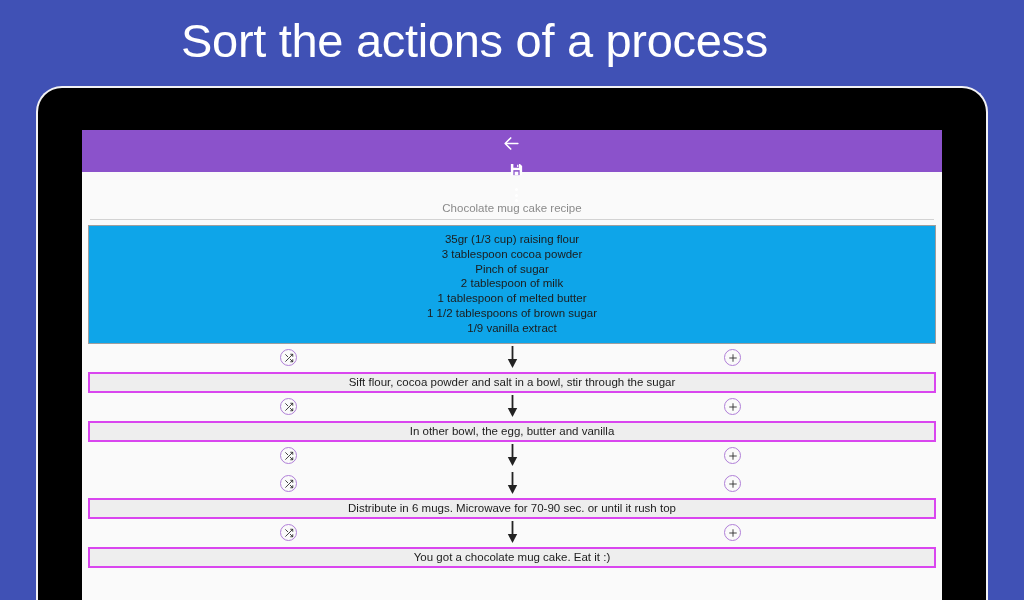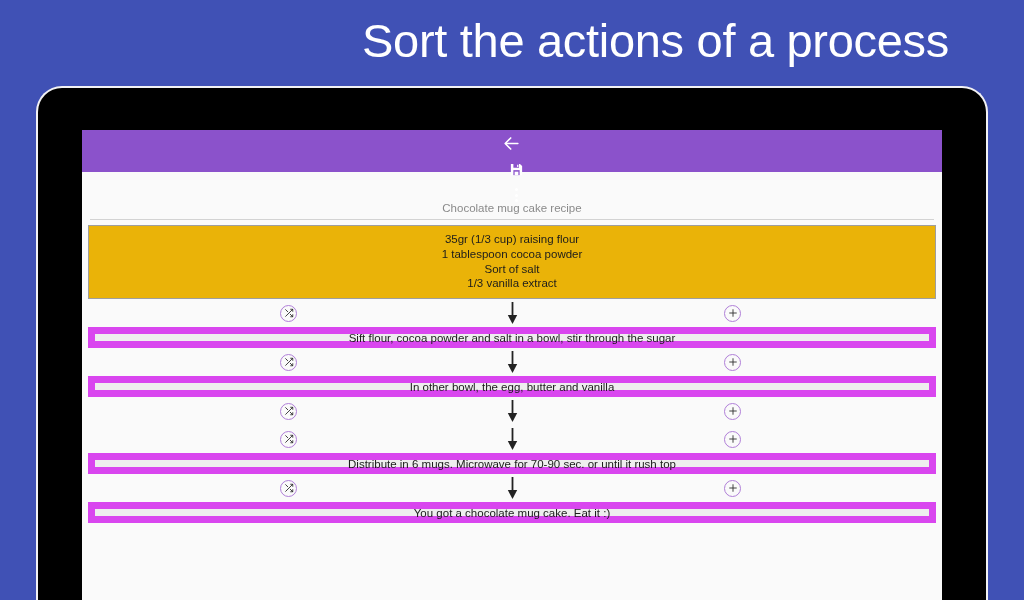--- a/index.html
+++ b/index.html
@@ -15,21 +15,21 @@
     font-family: "Liberation Sans", sans-serif;
     position: relative;
   }
 
   
   .promo-headline {
     position: absolute;
     top: 8px;
     left: 0;
     width: 949px;
-    text-align: right;
+    text-align: center;
     color: #ffffff;
     font-size: 47px;
     font-weight: 400;
     letter-spacing: -0.3px;
     line-height: 66px;
     white-space: nowrap;
   }
 
   
   .device-frame {
@@ -129,21 +129,21 @@
   }
 
   .top-divider {
     height: 1px;
     background: #d3d3d3;
     margin: 0 2px 5px;
   }
 
   .ingredients-box {
     border: 1px solid #9e9e9e;
-    background: #eab308;
+    background: #0ea5e9;
     padding: 6px 0 7px;
     text-align: center;
   }
 
   .ingredient-line {
     font-size: 11.5px;
     color: #1c1c1c;
     line-height: 14.8px;
     white-space: nowrap;
   }
@@ -176,21 +176,21 @@
     transform: translateX(-50%);
     width: 14px;
     height: 24px;
     display: flex;
     align-items: center;
     justify-content: center;
   }
 
   
   .step-row {
-    border: 7px solid #d946ef;
+    border: 2px solid #d946ef;
     background: #eeeeee;
     height: 21px;
     display: flex;
     align-items: center;
     justify-content: center;
   }
 
   .step-text {
     font-size: 11.5px;
     color: #1c1c1c;
@@ -236,23 +236,26 @@
     </div>
 
     <div class="content">
 
       <div class="recipe-title">Chocolate mug cake recipe</div>
 
       <div class="top-divider"></div>
 
       <div class="ingredients-box">
         <div class="ingredient-line">35gr (1/3 cup) raising flour</div>
-        <div class="ingredient-line">1 tablespoon cocoa powder</div>
-        <div class="ingredient-line">Sort of salt</div>
-        <div class="ingredient-line">1/3 vanilla extract</div>
+        <div class="ingredient-line">3 tablespoon cocoa powder</div>
+        <div class="ingredient-line">Pinch of sugar</div>
+        <div class="ingredient-line">2 tablespoon of milk</div>
+        <div class="ingredient-line">1 tablespoon of melted butter</div>
+        <div class="ingredient-line">1 1/2 tablespoons of brown sugar</div>
+        <div class="ingredient-line">1/9 vanilla extract</div>
       </div>
 
       <div class="connector-row">
         <div class="icon-circle shuffle-pos">
           <svg width="10" height="10" viewBox="0 0 24 24" fill="none" stroke="#333333" stroke-width="2.2" stroke-linecap="round" stroke-linejoin="round">
             <path d="M16 3h5v5"></path>
               <path d="M4 20L21 3"></path>
             <path d="M21 16v5h-5"></path>
               <path d="M15 15l6 6"></path>
               <path d="M4 4l5 5"></path>

